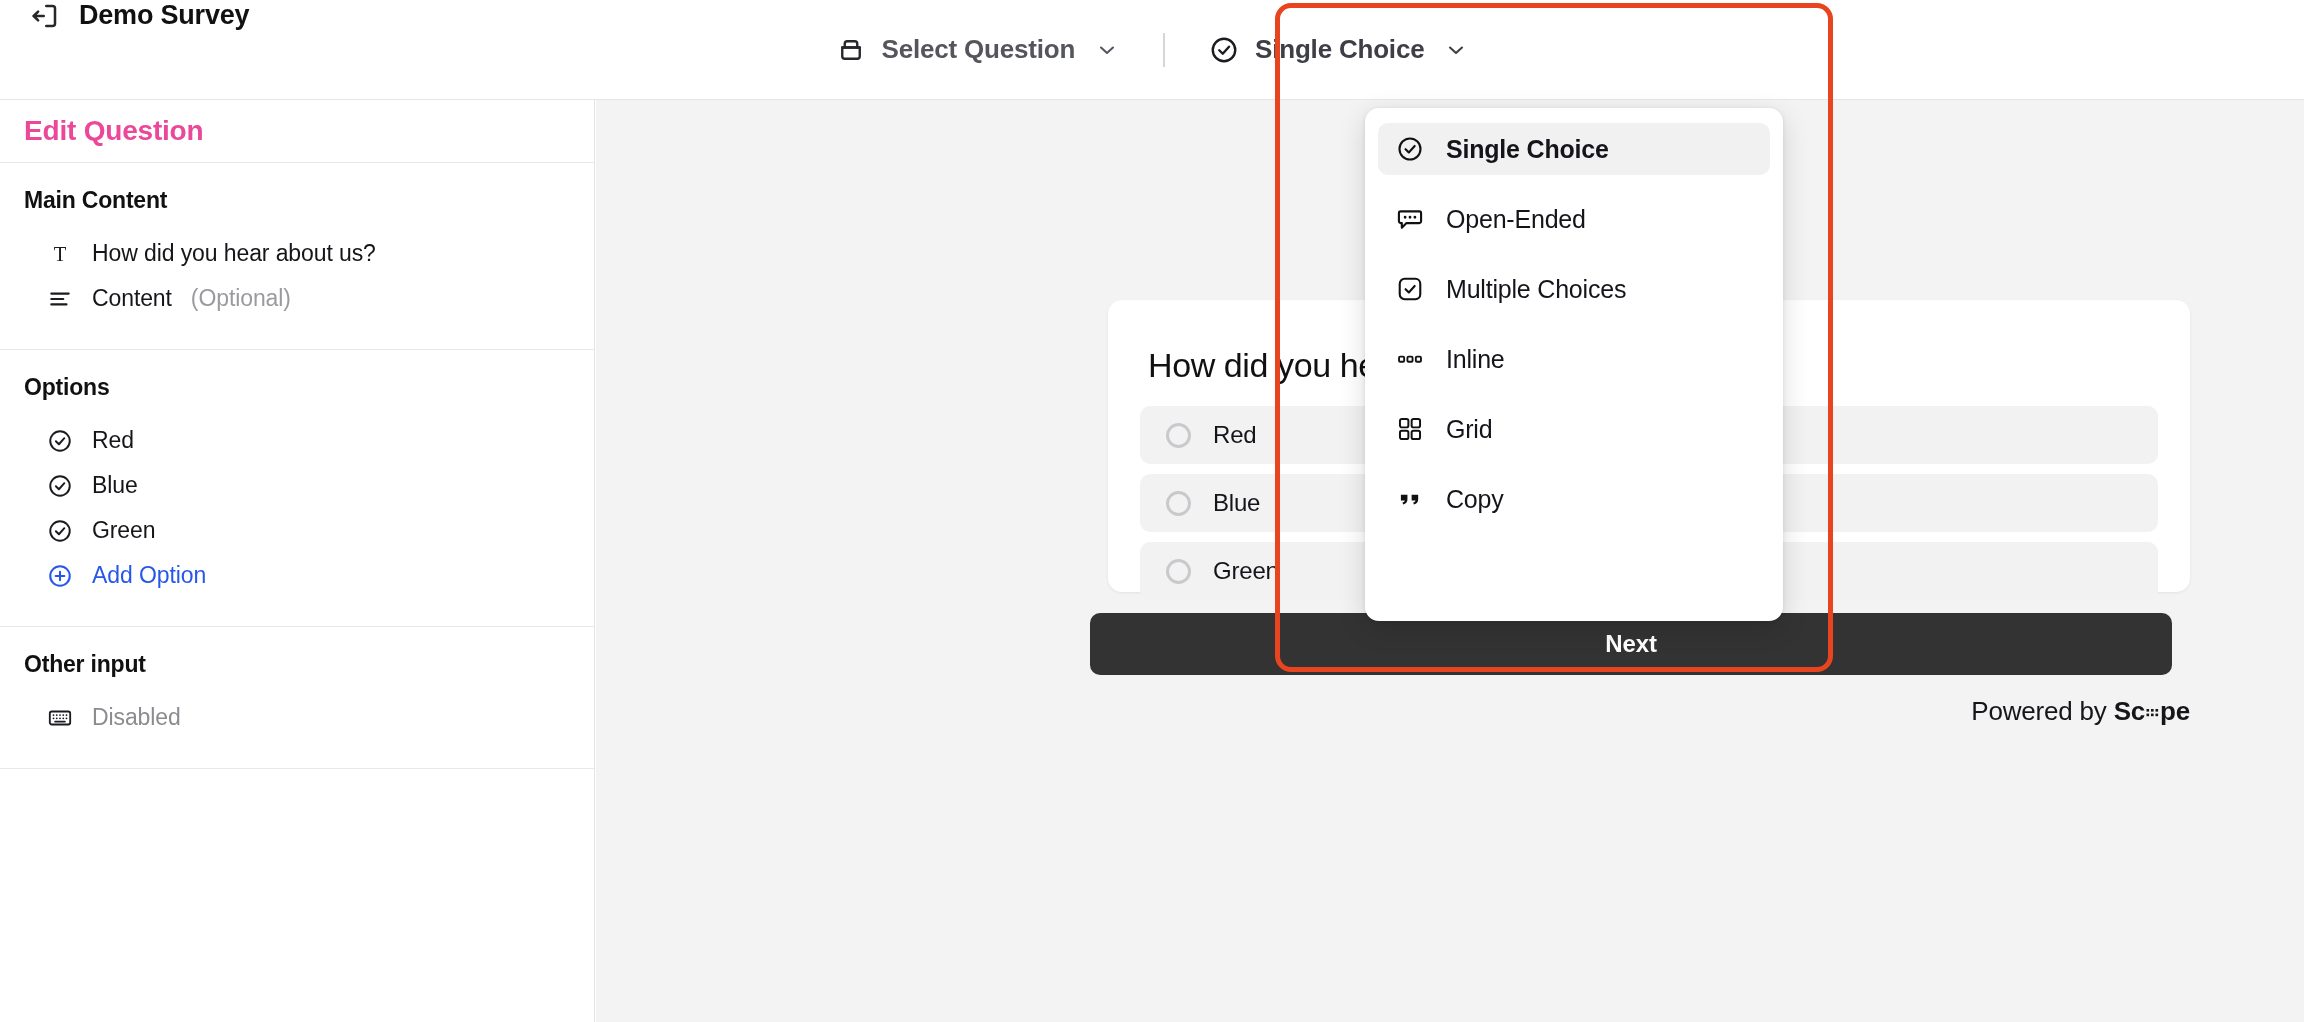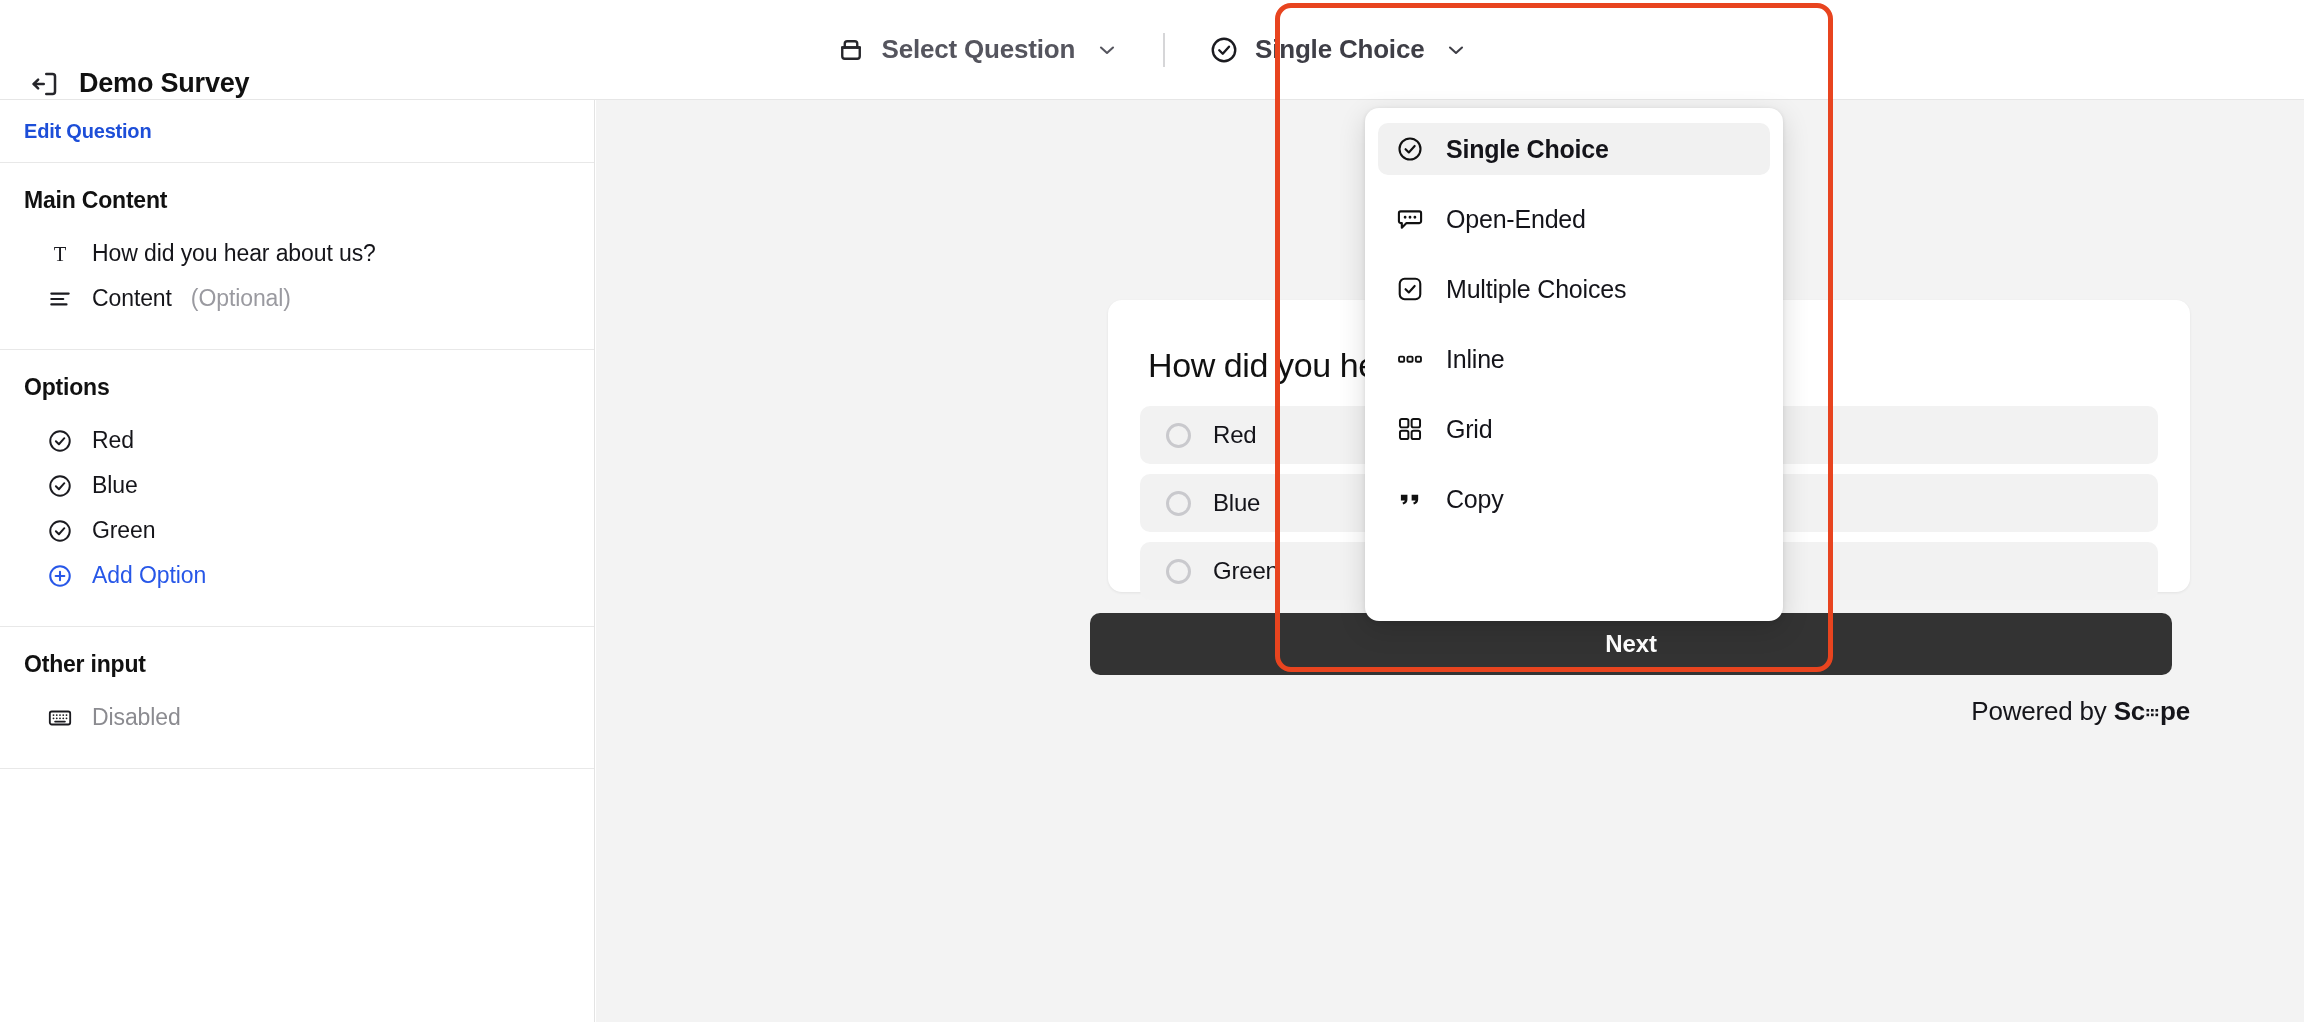--- a/index.html
+++ b/index.html
@@ -8,21 +8,21 @@
     font-family: "Liberation Sans", sans-serif;
     background: #ffffff;
     overflow: hidden;
   }
   .app { position: relative; width: 2304px; height: 1022px; }
 
   
   .topbar {
     position: absolute; left: 0; top: 0; width: 2304px; height: 100px;
     background: #ffffff; border-bottom: 1px solid #e6e6e6;
-    display: flex; align-items: flex-end;
+    display: flex; align-items: flex-start;
   }
   .brand { display: flex; align-items: center; gap: 19px; padding-left: 30px; }
   .brand-title { font-size: 27px; font-weight: 700; color: #111111; letter-spacing: -0.2px; }
 
   .topcenter {
     position: absolute; left: 0; top: 0; width: 2304px; height: 99px;
     display: flex; align-items: center; justify-content: center; gap: 0;
     pointer-events: none;
   }
   .tc-inner { display: flex; align-items: center; pointer-events: auto; }
@@ -32,21 +32,21 @@
   .vdivider { width: 2px; height: 34px; background: #d6d6d8; margin: 0 44px; }
   .chev { margin-left: 4px; display: flex; align-items: center; }
 
   
   .sidebar {
     position: absolute; left: 0; top: 100px; width: 595px; height: 922px;
     background: #ffffff; border-right: 1px solid #e3e3e3;
   }
   .side-head { height: 63px; display: flex; align-items: center; padding: 0 0 0 24px;
                border-bottom: 1px solid #e8e8e8; }
-  .side-head-title { font-size: 20px; font-weight: 700; color: #1d4ed8; letter-spacing: -0.2px; }
+  .side-head-title { font-size: 28px; font-weight: 700; color: #ec4899; letter-spacing: -0.2px; }
 
   .section { border-bottom: 1px solid #e8e8e8; padding: 24px 0 28px 24px; }
   .section-title { font-size: 23px; font-weight: 700; color: #111; letter-spacing: -0.2px;
                    margin-bottom: 17px; }
   .row { display: flex; align-items: center; gap: 19px; padding: 9px 0 9px 23px; cursor: pointer; }
   .row-label { font-size: 23px; color: #15151a; letter-spacing: -0.1px; }
   .row-label.muted { color: #8b8b90; }
   .row-label.link { color: #2757e8; }
   .sub { color: #9a9aa0; }
   .icon { display: flex; align-items: center; justify-content: center; flex: 0 0 auto; }

